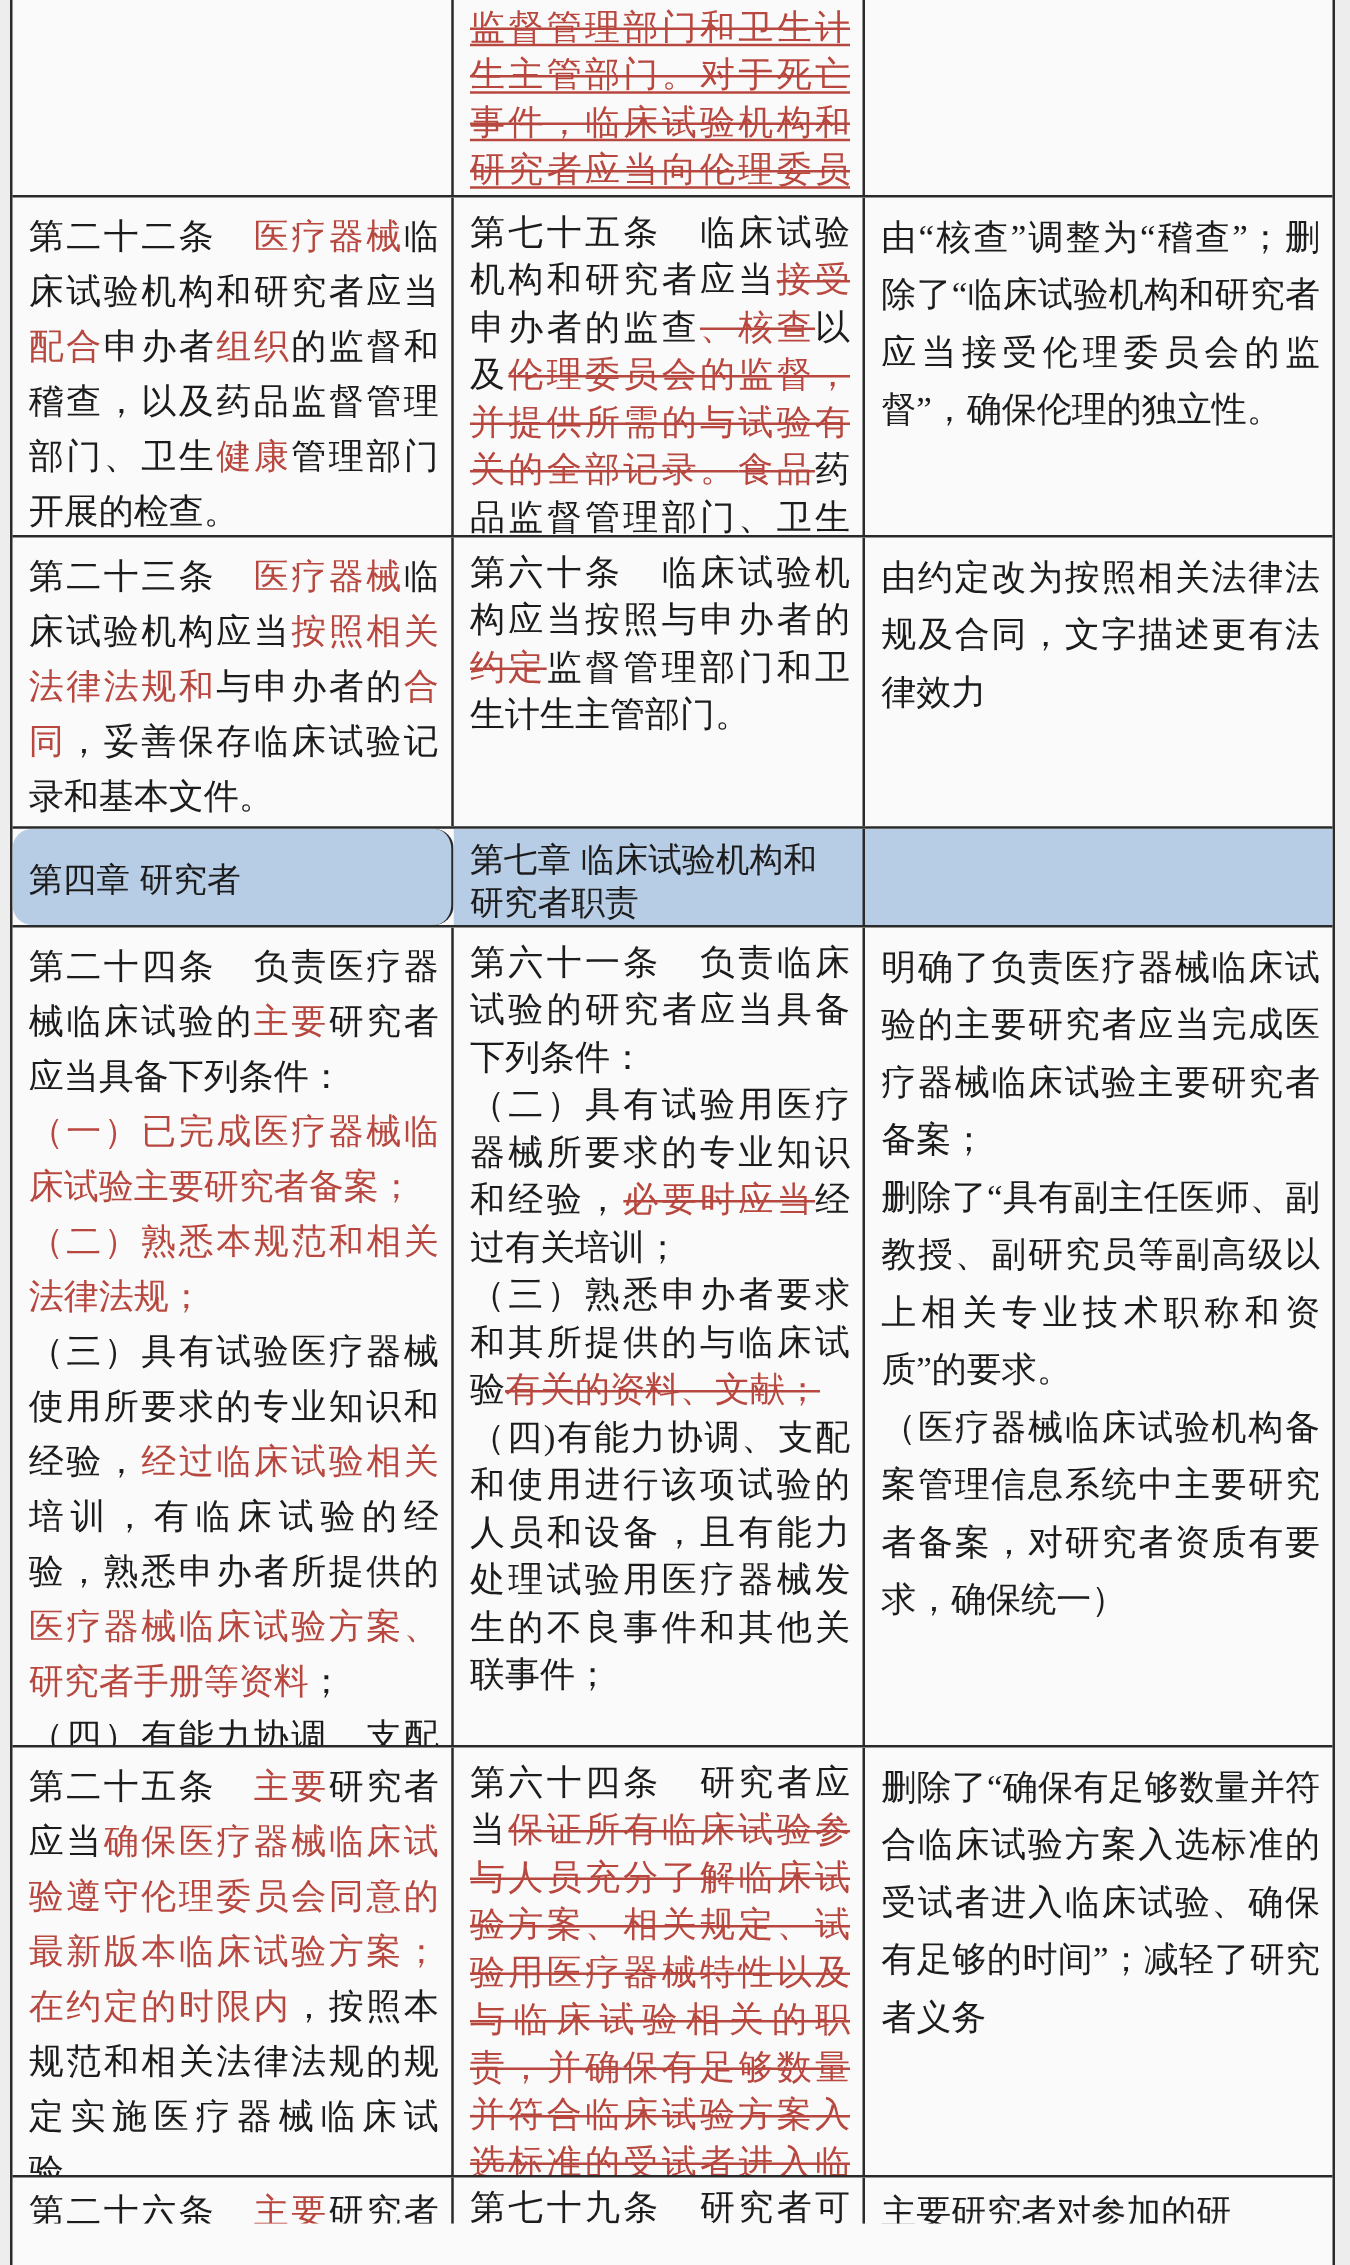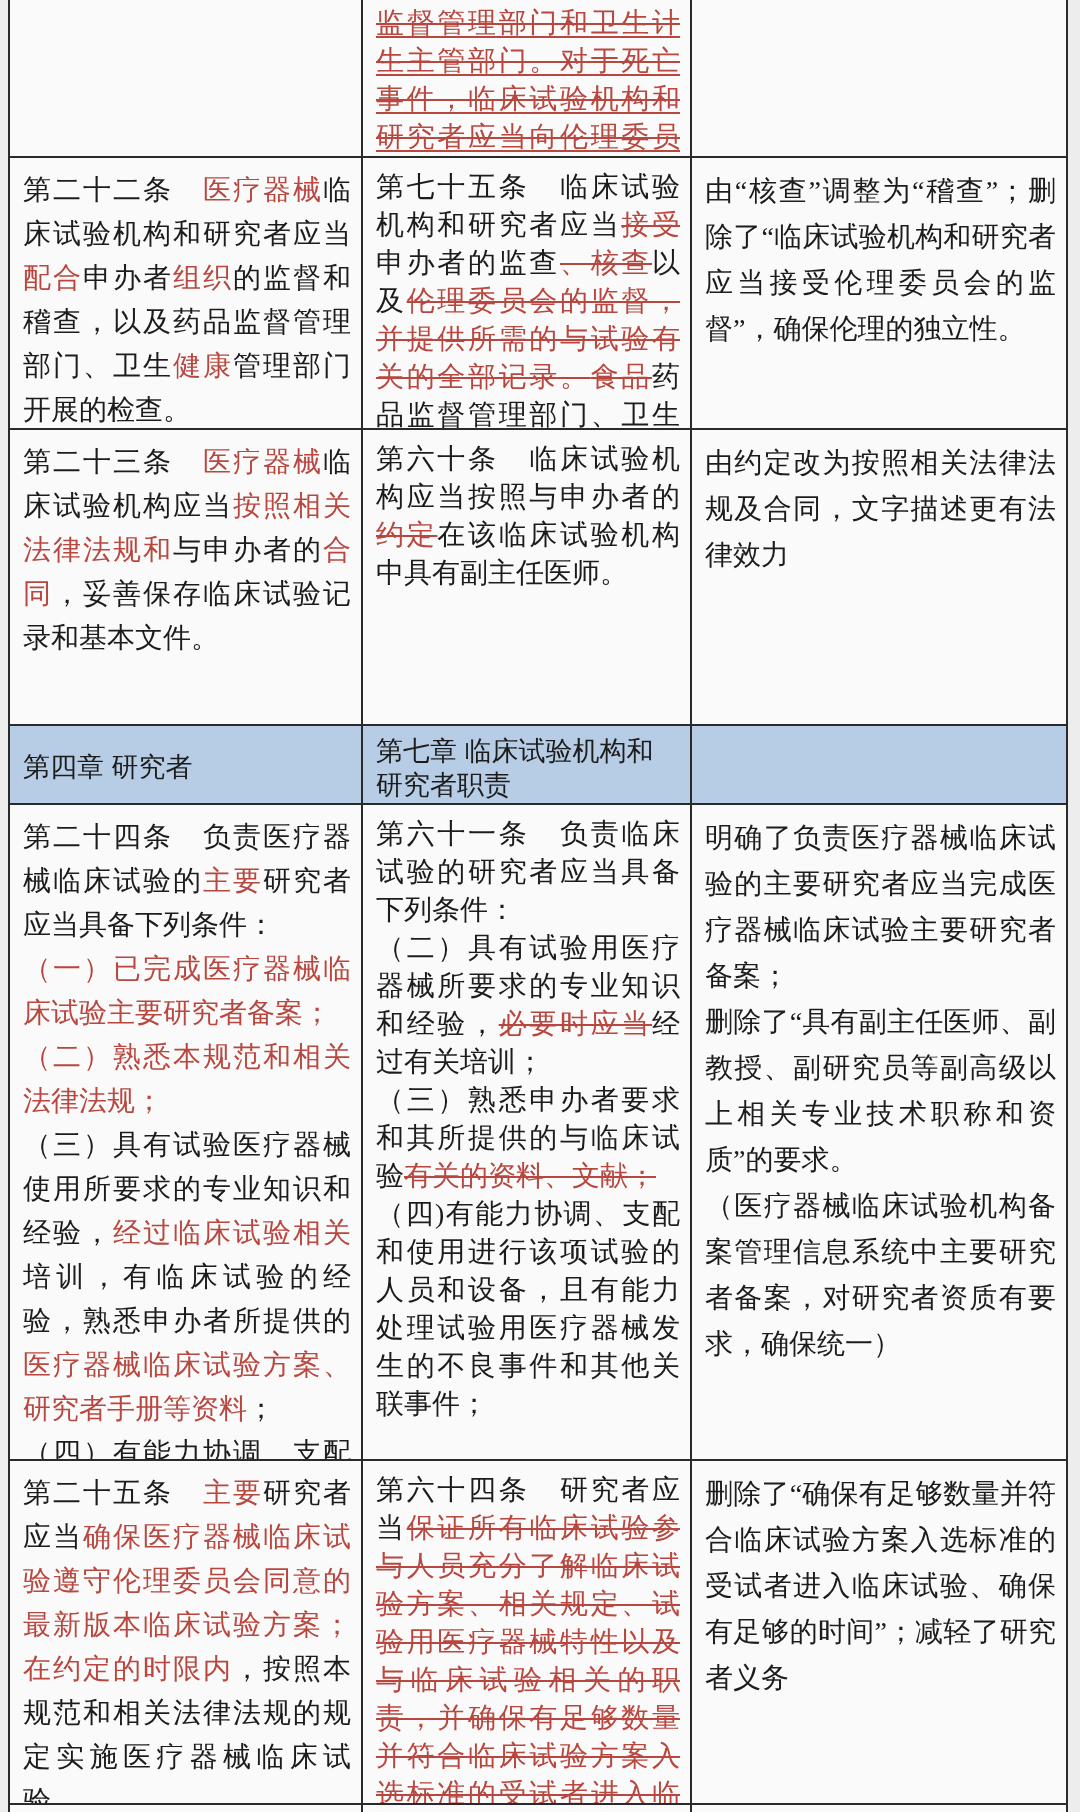--- a/index.html
+++ b/index.html
@@ -17,21 +17,21 @@
   }
   .row{
     display:grid;
     grid-template-columns:353px 329px 374px;
     border-bottom:2px solid #2a2a2a;
     box-sizing:border-box;
     overflow:hidden;
   }
   .row-0{height:158px;}
   .row-1{height:272px;}
-  .row-2{height:296px;}
+  .row-2{height:233px;}
   .row-3{height:79px;}
   .row-4{height:656px;}
   .row-5{height:344px;}
   .row-6{height:37px;border-bottom:none;}
   .cell{
     box-sizing:border-box;
     padding:10px 10px 0 13px;
     overflow:hidden;
     font-size:28px;
   }
@@ -42,21 +42,21 @@
   .col-0 .para{line-height:44px;}
   .col-1 .para{line-height:38px;}
   .col-2 .para{line-height:46px;}
   
   .row.chapter .cell{
     background:#b7cde5;
     font-family:"Liberation Sans","DejaVu Sans",sans-serif;
     font-size:27px;
   }
   .row.chapter .para{line-height:34px;text-align:left;}
-  .row.chapter .col-0{padding-top:24px;}
+  .row.chapter .col-0{padding-top:24px;border-radius:16px;}
   .row.chapter .col-1,.row.chapter .col-2{padding-top:8px;}
   
   .seg-n{color:#1c1c1c;}
   .seg-i{
     color:#b8483f;
     text-decoration-thickness:2px;
     text-underline-offset:5px;
   }
   .seg-d{
     color:#b8483f;
@@ -90,21 +90,21 @@
       </div>
       <div class="cell col-2">
         <div class="para"><span class="seg-n">由“核查”调整为“稽查”；删除了“临床试验机构和研究者应当接受伦理委员会的监督”，确保伦理的独立性。</span></div>
       </div>
     </div>
     <div class="row row-2">
       <div class="cell col-0">
         <div class="para"><span class="seg-n">第二十三条　</span><span class="seg-i">医疗器械</span><span class="seg-n">临床试验机构应当</span><span class="seg-i">按照相关法律法规和</span><span class="seg-n">与申办者的</span><span class="seg-i">合同</span><span class="seg-n">，妥善保存临床试验记录和基本文件。</span></div>
       </div>
       <div class="cell col-1">
-        <div class="para"><span class="seg-n">第六十条　临床试验机构应当按照与申办者的</span><span class="seg-d">约定</span><span class="seg-n">在该临床试验机构中具有副主任医师。</span></div>
+        <div class="para"><span class="seg-n">第六十条　临床试验机构应当按照与申办者的</span><span class="seg-d">约定</span><span class="seg-n">监督管理部门和卫生计生主管部门。</span></div>
       </div>
       <div class="cell col-2">
         <div class="para"><span class="seg-n">由约定改为按照相关法律法规及合同，文字描述更有法律效力</span></div>
       </div>
     </div>
     <div class="row row-3 chapter">
       <div class="cell col-0">
         <div class="para"><span class="seg-n">第四章  研究者</span></div>
       </div>
       <div class="cell col-1">

